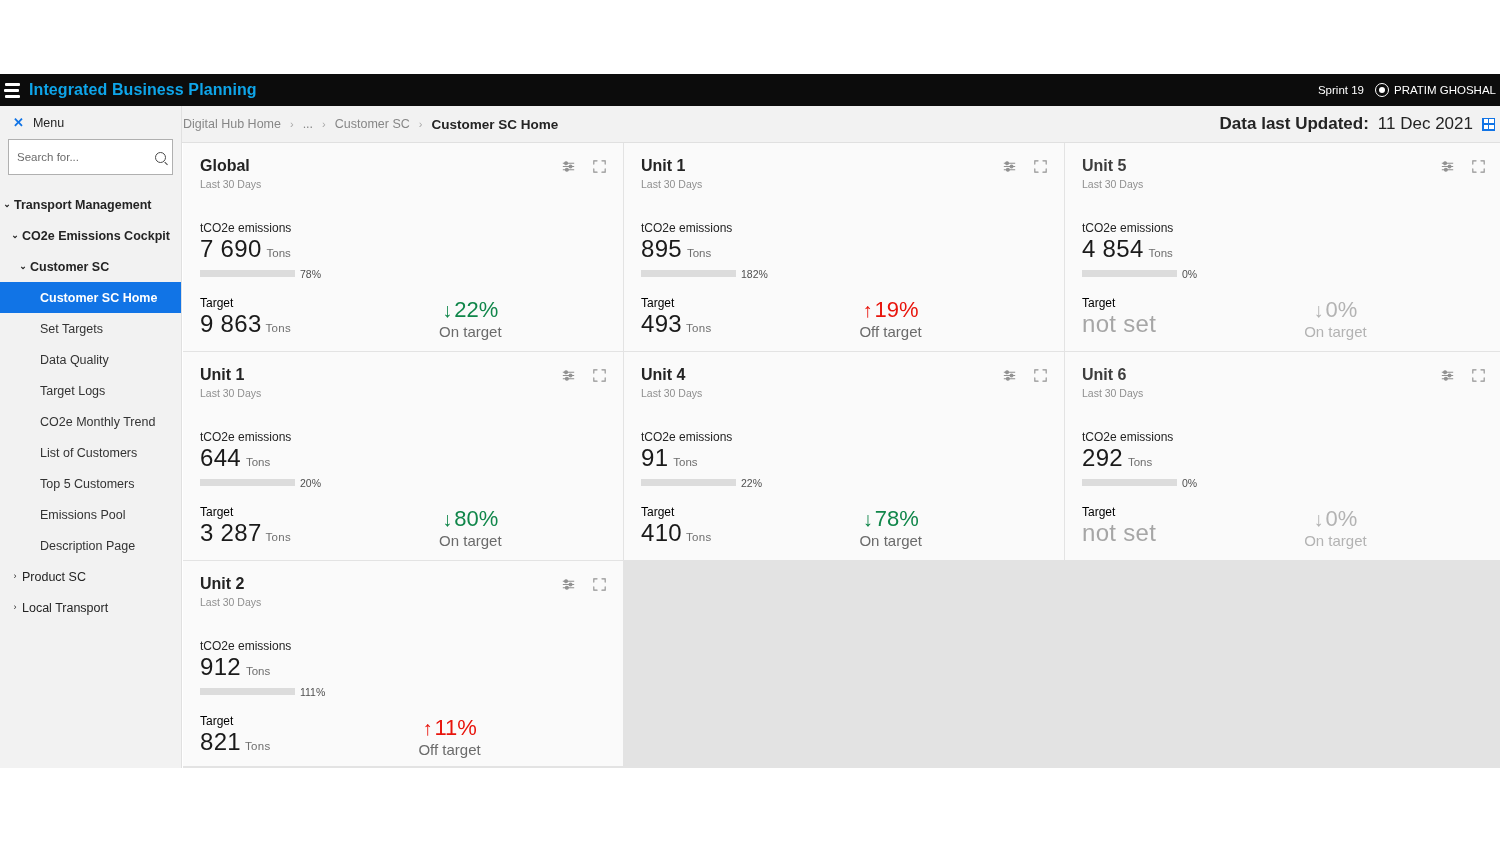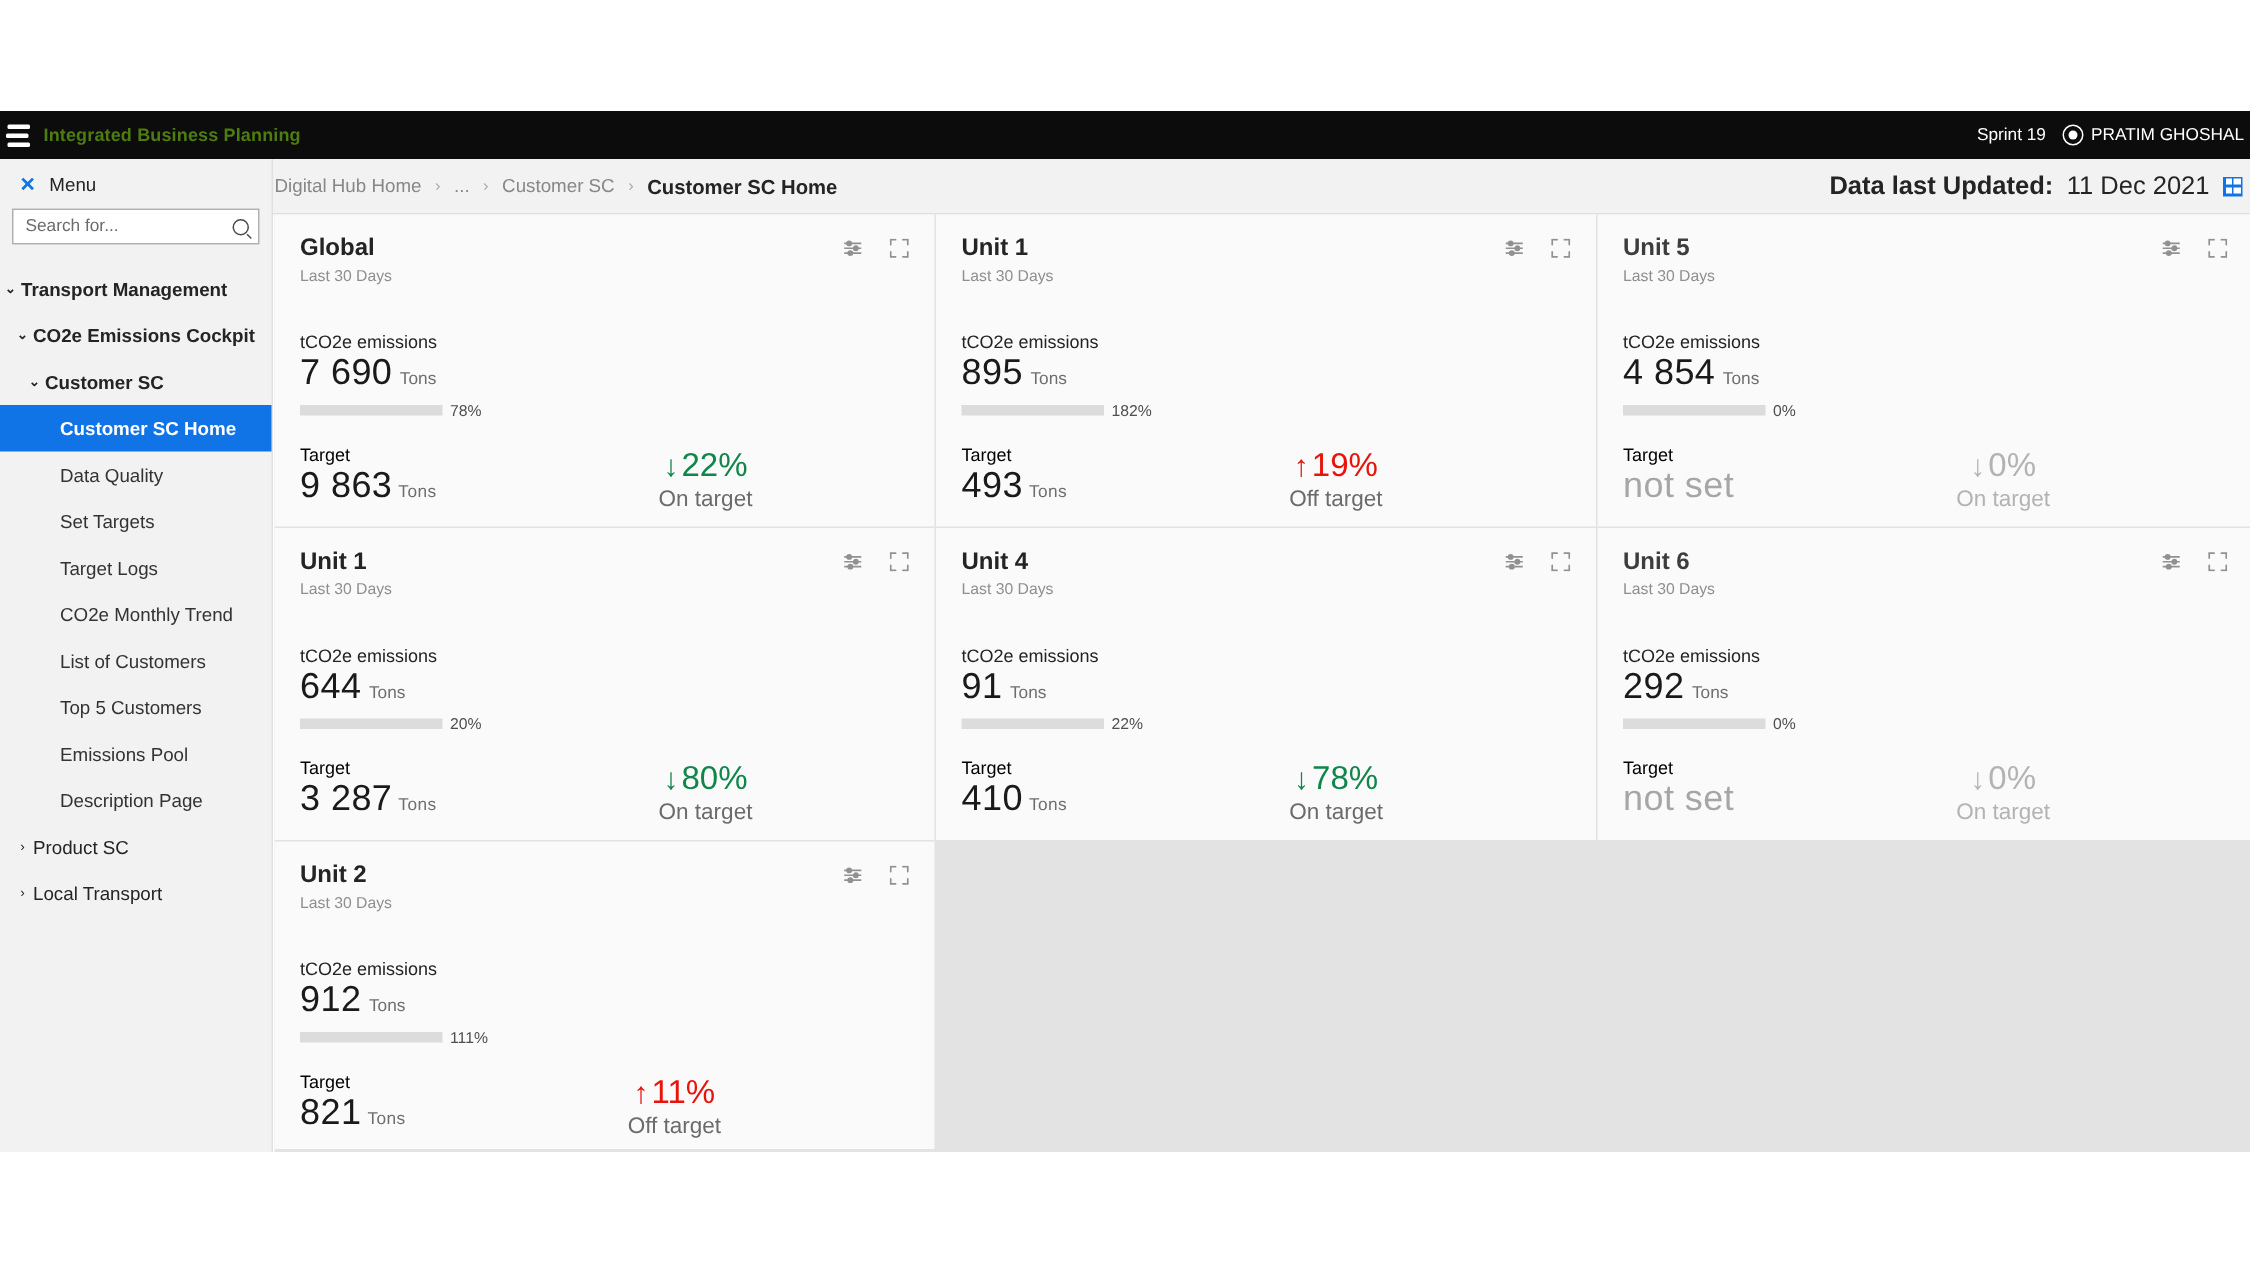--- a/index.html
+++ b/index.html
@@ -34,24 +34,24 @@
   .brand-logo i {
     display: block;
     height: 3px;
     background: #ffffff;
     border-radius: 1px;
   }
   .brand-logo i:nth-child(1) { width: 15px; margin-left: 1px; }
   .brand-logo i:nth-child(2) { width: 15px; margin-left: 0px; }
   .brand-logo i:nth-child(3) { width: 15px; margin-left: 1px; }
   .brand-title {
-    font-size: 12px;
+    font-size: 16px;
     font-weight: bold;
     letter-spacing: .1px;
-    color: #4d7c0f;
+    color: #0ea5e9;
   }
   .topbar-right {
     margin-left: auto;
     display: flex;
     align-items: center;
     gap: 11px;
     padding-right: 4px;
     font-size: 11.5px;
     color: #ffffff;
   }
@@ -130,21 +130,21 @@
     height: 33px;
     padding-left: 13px;
     font-size: 12.5px;
     color: #242424;
   }
   .x-icon { color: #1174e6; font-size: 13px; font-weight: bold; line-height: 1; }
   .search-wrap { padding: 0 8px; }
   .search-box {
     display: flex;
     align-items: center;
-    height: 24px;
+    height: 36px;
     background: #ffffff;
     border: 1px solid #b0b0b0;
     padding: 0 6px;
     box-sizing: border-box;
   }
   .search-box input {
     border: 0;
     outline: none;
     flex: 1;
     font-size: 11.5px;
@@ -376,24 +376,24 @@
           <span>CO2e Emissions Cockpit</span>
         </div>
         <div class="nav-item lvl2 bold">
           <span class="chev">⌄</span>
           <span>Customer SC</span>
         </div>
         <div class="nav-item leaf bold active">
           <span>Customer SC Home</span>
         </div>
         <div class="nav-item leaf plain">
+          <span>Set Targets</span>
+        </div>
+        <div class="nav-item leaf plain">
           <span>Data Quality</span>
-        </div>
-        <div class="nav-item leaf plain">
-          <span>Set Targets</span>
         </div>
         <div class="nav-item leaf plain">
           <span>Target Logs</span>
         </div>
         <div class="nav-item leaf plain">
           <span>CO2e Monthly Trend</span>
         </div>
         <div class="nav-item leaf plain">
           <span>List of Customers</span>
         </div>

